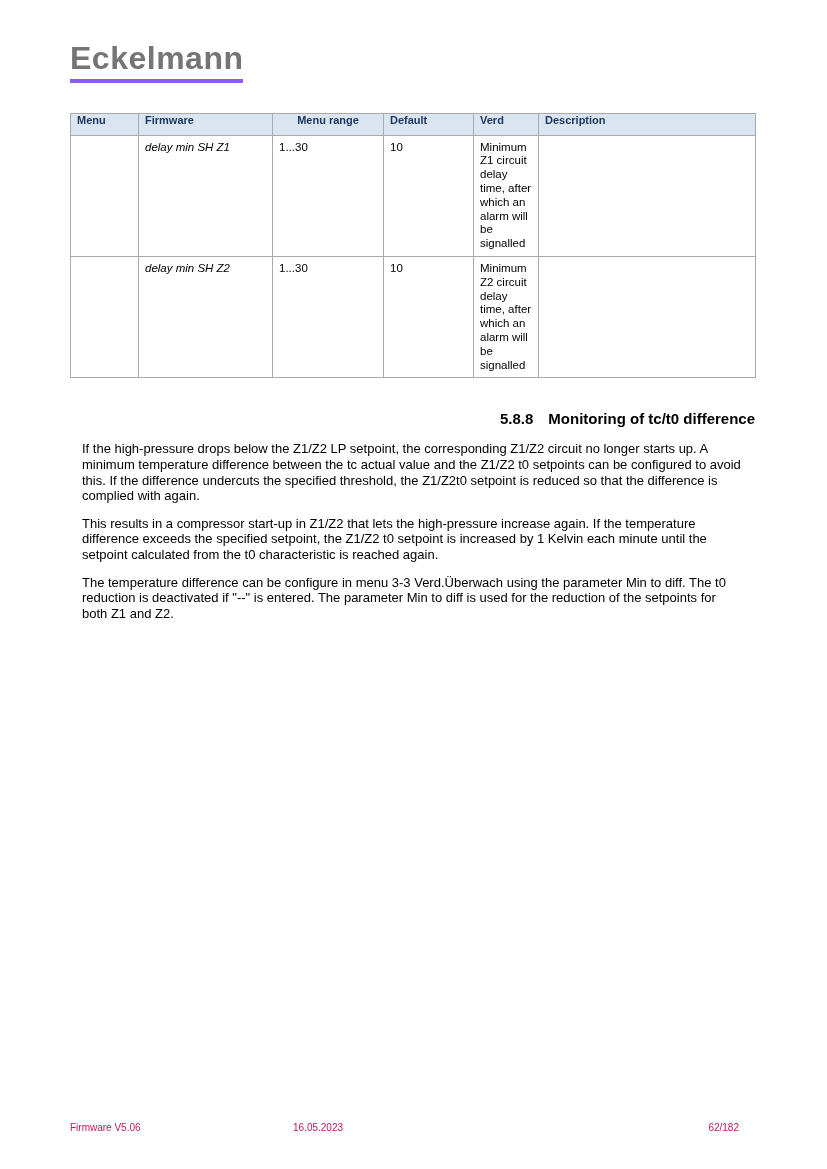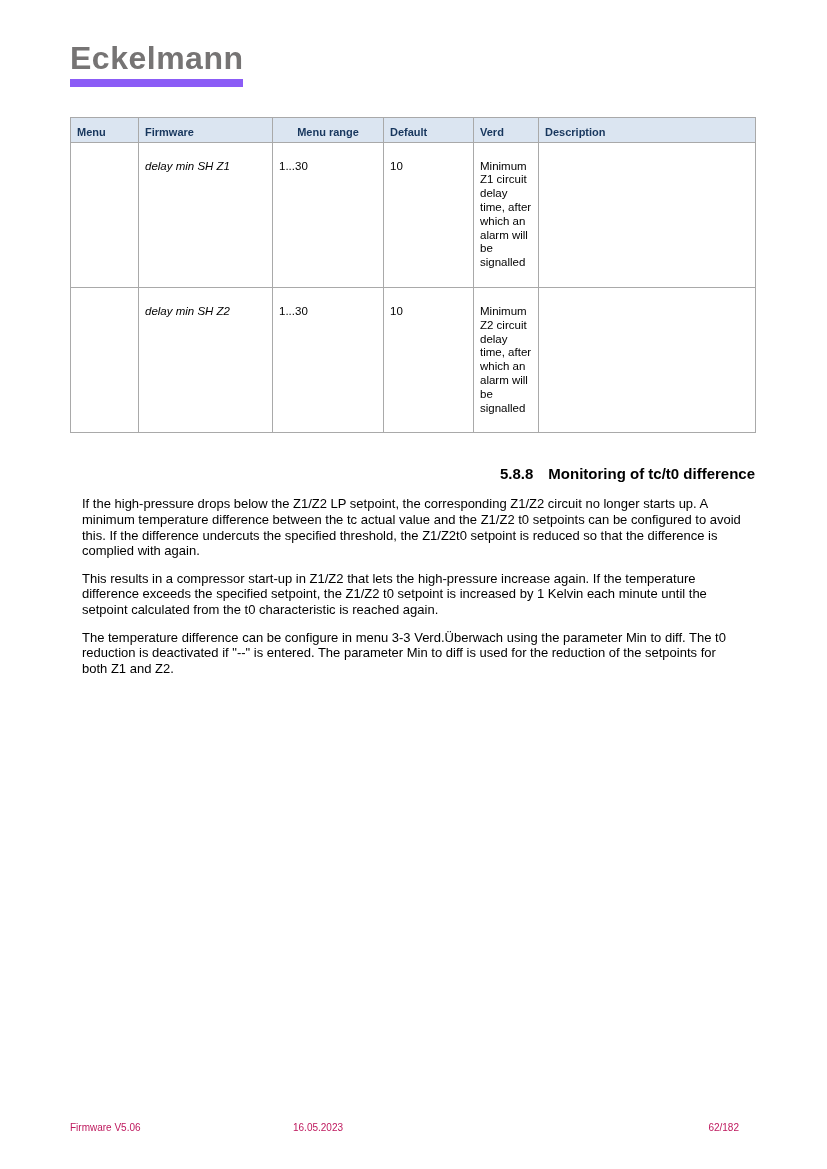--- a/index.html
+++ b/index.html
@@ -16,21 +16,21 @@
 
   
   .logo-wrap { margin-top: 42px; display: inline-block; }
   .logo {
     font-size: 32px;
     font-weight: bold;
     color: #767474;
     letter-spacing: 0.5px;
     line-height: 1.05;
     display: inline-block;
-    border-bottom: 8px solid #8b5cf6;
+    border-bottom: 4px solid #8b5cf6;
     padding-bottom: 3px;
   }
 
   
   .param-table {
     border-collapse: collapse;
     table-layout: fixed;
     width: 685px;
     margin-top: 30px;
   }
@@ -38,27 +38,27 @@
     border: 1px solid #a9a9a9;
     vertical-align: top;
     overflow: hidden;
   }
   .param-table th {
     background: #dbe5f1;
     color: #17365d;
     font-size: 11px;
     font-weight: bold;
     text-align: left;
-    padding: 8px 6px 4px 6px;
+    padding: 0 6px 4px 6px;
   }
   .param-table th.center { text-align: center; }
   .param-table td {
     font-size: 11.5px;
     line-height: 1.2;
-    padding: 17px 6px;
+    padding: 5px 6px;
     background: #ffffff;
   }
   .param-table td.cell-parameter { font-style: italic; }
   .param-table tr { height: 104px; }
   .param-table thead tr { height: 22px; }
 
   
   .section-heading {
     margin: 32px 0 0 0;
     font-size: 15px;

